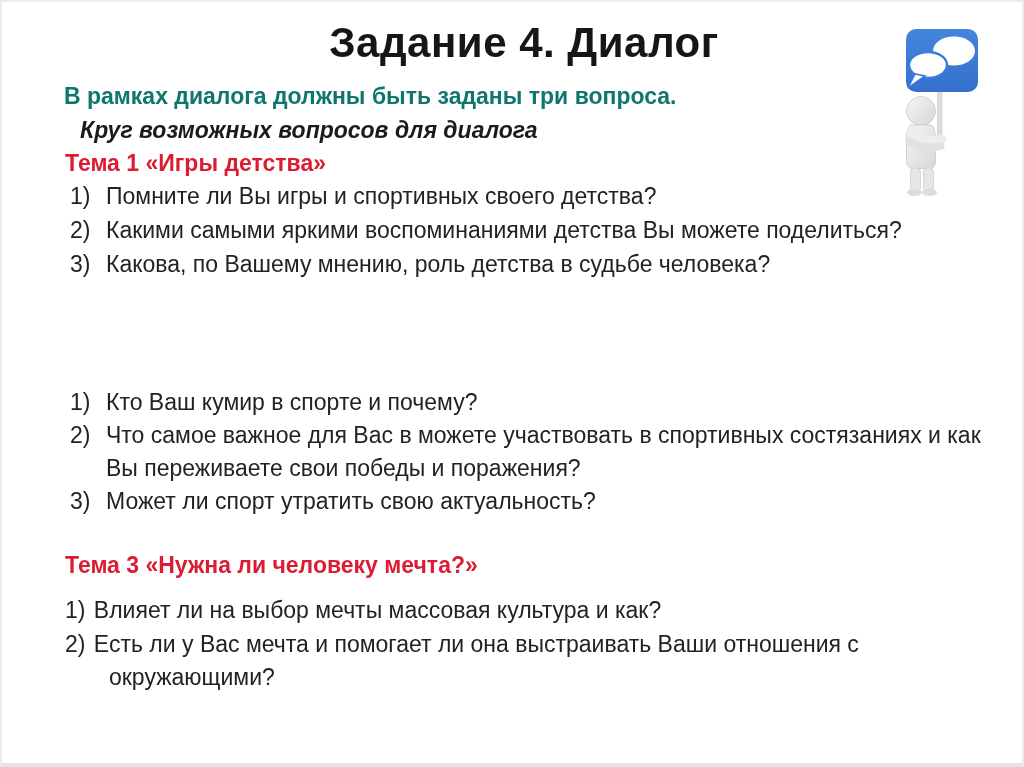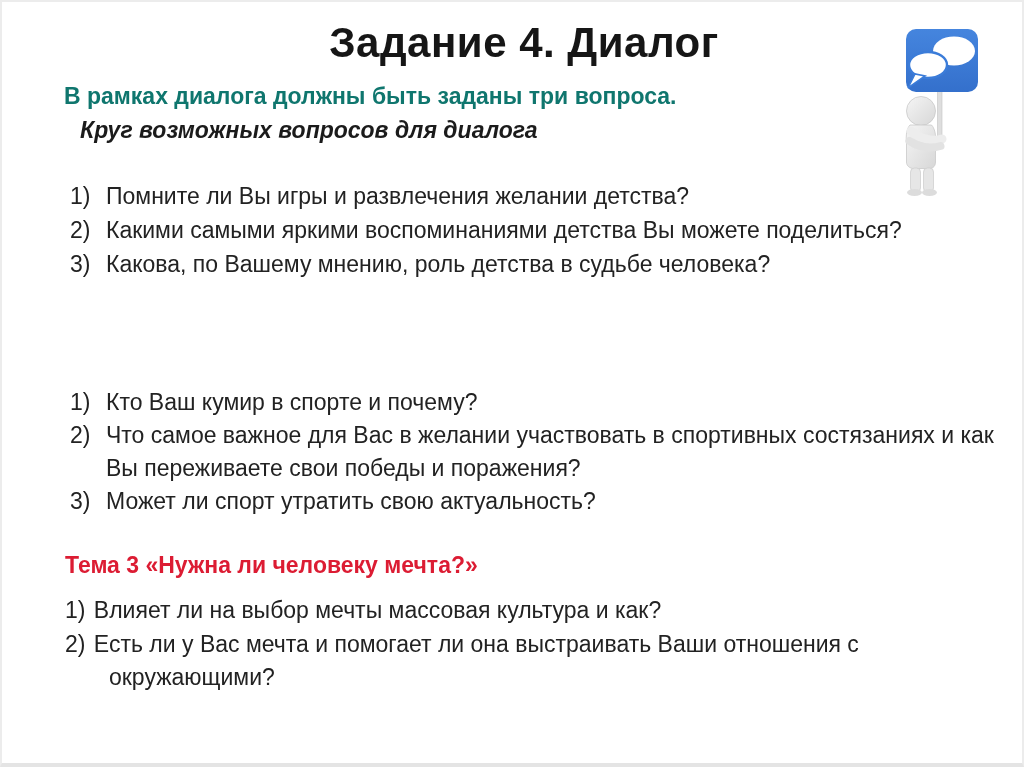--- a/index.html
+++ b/index.html
@@ -103,43 +103,44 @@
 </head>
 <body>
 
 <div class="slide">
 
   <div class="slide-title">Задание 4. Диалог</div>
 
   <div class="intro-requirement">В рамках диалога должны быть заданы три вопроса.</div>
   <div class="intro-subtitle">Круг возможных вопросов для диалога</div>
 
+  <div class="topic-heading t1">Тема 1 «Игры детства»</div>
   <div class="topic-list l1 list-hanging">
     <div class="item">
       <span class="item-num">1)</span>
-      <span class="item-text">Помните ли Вы игры и развлечения желании детства?</span>
+      <span class="item-text">Помните ли Вы игры и спортивных своего детства?</span>
     </div>
     <div class="item">
       <span class="item-num">2)</span>
       <span class="item-text">Какими самыми яркими воспоминаниями детства Вы можете поделиться?</span>
     </div>
     <div class="item">
       <span class="item-num">3)</span>
       <span class="item-text">Какова, по Вашему мнению, роль детства в судьбе человека?</span>
     </div>
   </div>
 
   <div class="topic-list l2 list-hanging">
     <div class="item">
       <span class="item-num">1)</span>
       <span class="item-text">Кто Ваш кумир в спорте и почему?</span>
     </div>
     <div class="item">
       <span class="item-num">2)</span>
-      <span class="item-text">Что самое важное для Вас в желании участвовать в спортивных состязаниях и как  Вы переживаете свои победы и поражения?</span>
+      <span class="item-text">Что самое важное для Вас в можете участвовать в спортивных состязаниях и как  Вы переживаете свои победы и поражения?</span>
     </div>
     <div class="item">
       <span class="item-num">3)</span>
       <span class="item-text">Может ли спорт утратить свою актуальность?</span>
     </div>
   </div>
 
   <div class="topic-heading t3">Тема 3 «Нужна ли человеку мечта?»</div>
   <div class="topic-list l3 list-flush">
     <div class="item"><span class="item-num">1)</span> <span class="item-text">Влияет ли на выбор мечты массовая культура и как?</span></div>

